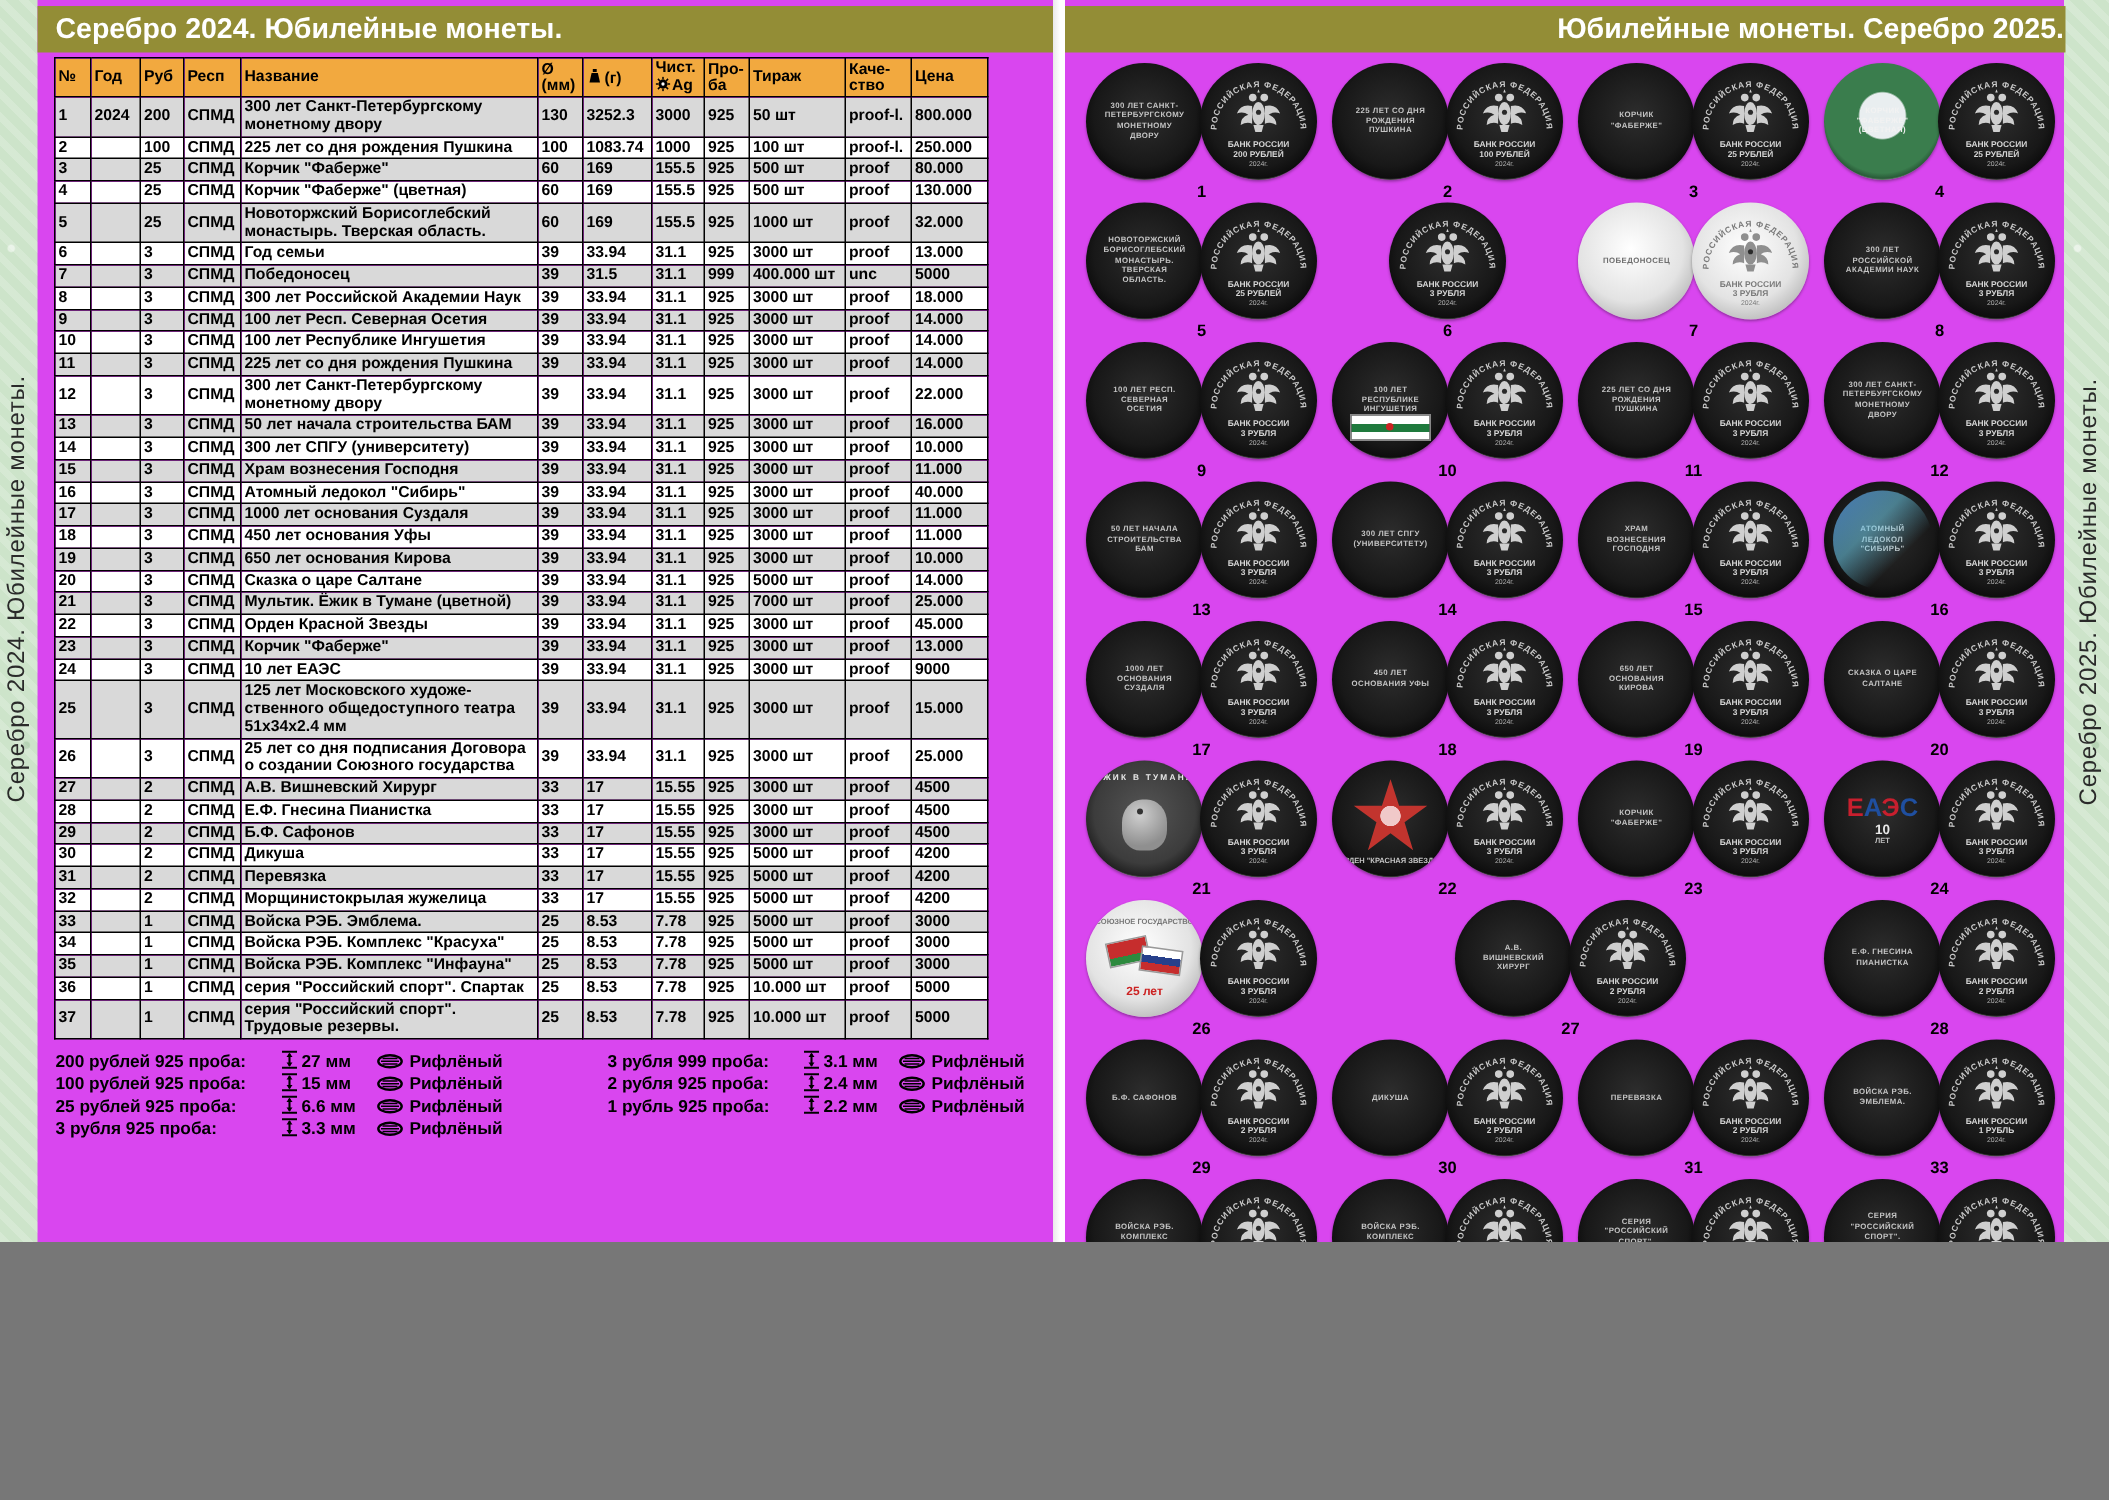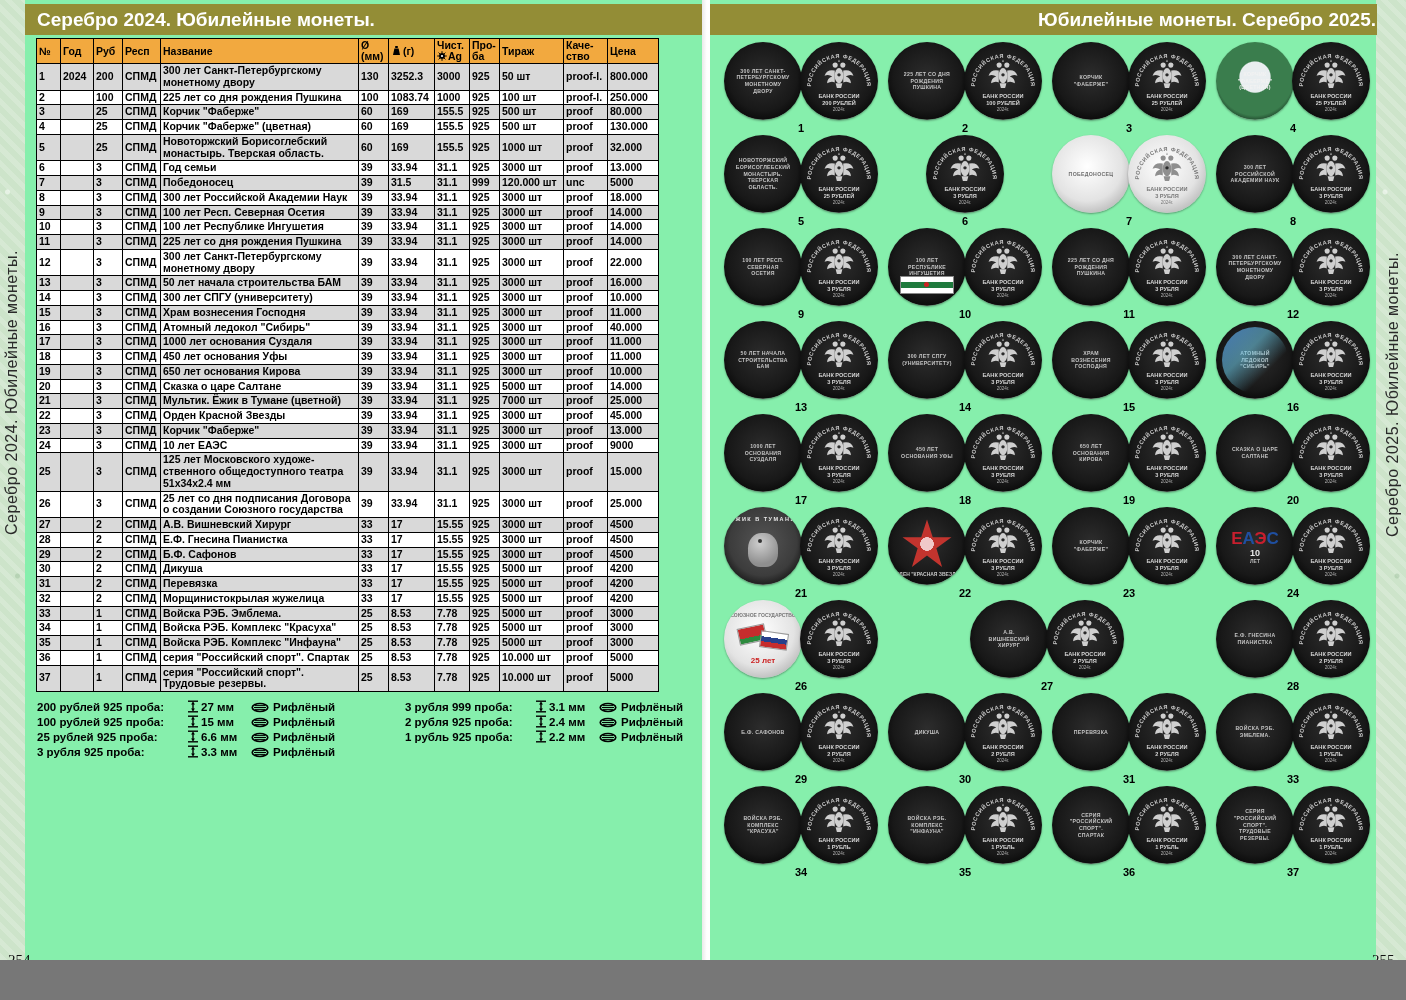--- a/index.html
+++ b/index.html
@@ -1,16 +1,16 @@
 <!DOCTYPE html>
 <html><head>
 <meta charset="utf-8">
 <style>
   html,body{margin:0;padding:0;background:#777;}
-  .sheet{position:relative;width:1406px;height:960px;background:#86efac;overflow:hidden;
+  .sheet{position:relative;width:1406px;height:828px;background:#d946ef;overflow:hidden;
          font-family:"Liberation Sans",sans-serif;}
   
   .strip{position:absolute;top:0;bottom:0;background-color:#cde4ca;
          background-image:radial-gradient(circle at 30% 20%, rgba(255,255,255,.5) 0 2px, transparent 3px),
                           radial-gradient(circle at 70% 60%, rgba(140,180,140,.35) 0 2px, transparent 3px),
                           repeating-linear-gradient(45deg, rgba(255,255,255,.18) 0 5px, transparent 5px 11px);}
   .strip.left{left:0;width:25px;}
   .strip.right{left:1376px;width:30px;}
   
   .bar{position:absolute;top:4px;height:31px;background:#938d36;color:#fff;
@@ -268,21 +268,21 @@
         <tr class="shade">
           <td>7</td>
           <td></td>
           <td>3</td>
           <td>СПМД</td>
           <td class="c-name">Победоносец</td>
           <td>39</td>
           <td>31.5</td>
           <td>31.1</td>
           <td>999</td>
-          <td>120.000 шт</td>
+          <td>400.000 шт</td>
           <td>unc</td>
           <td>5000</td>
         </tr>
         <tr>
           <td>8</td>
           <td></td>
           <td>3</td>
           <td>СПМД</td>
           <td class="c-name">300 лет Российской Академии Наук</td>
           <td>39</td>

